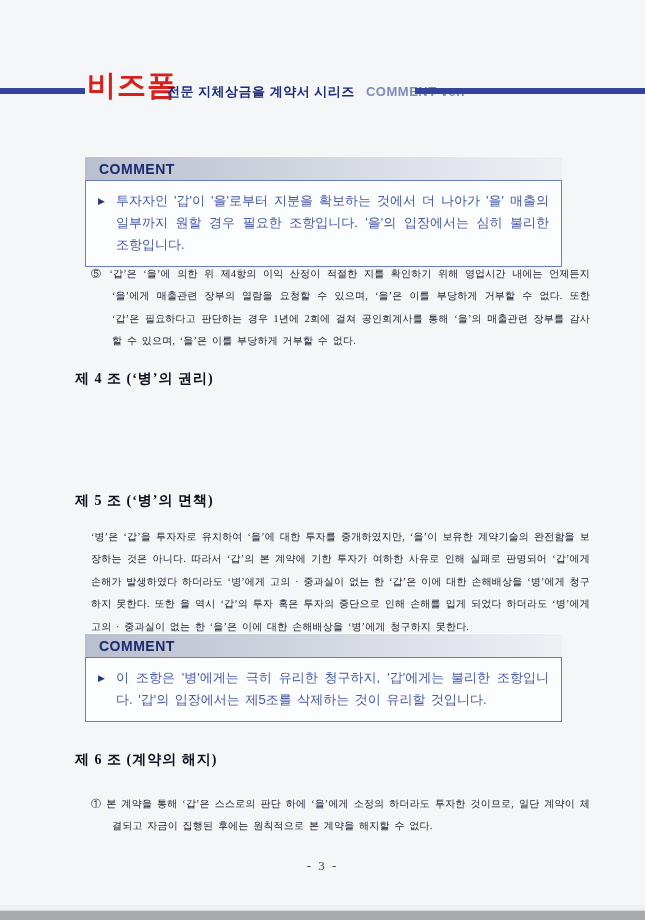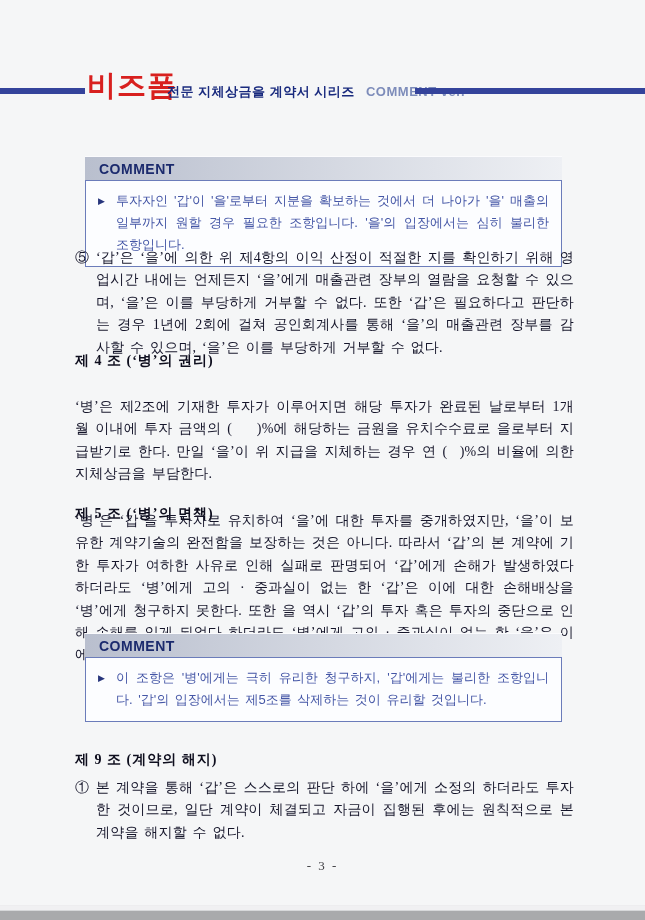--- a/index.html
+++ b/index.html
@@ -43,22 +43,22 @@
   .comment-item{
     margin:0;position:relative;padding-left:20px;
     font-size:13px;line-height:22px;color:#4456a6;
     text-align:justify;word-break:break-all;word-spacing:2px;
   }
   .comment-item .bullet{
     position:absolute;left:2px;top:0;font-size:9px;color:#27357c;
   }
   
   .para{
-    position:absolute;left:75px;width:499px;margin:0;
-    font-size:14px;line-height:22.4px;letter-spacing:0.2px;word-spacing:2px;
+    position:absolute;left:75px;width:499px;margin:16px;
+    font-size:10px;line-height:22.4px;letter-spacing:0.2px;word-spacing:2px;
     text-align:justify;word-break:break-all;white-space:pre-wrap;color:#15152a;
   }
   .hang{padding-left:21px;text-indent:-21px;box-sizing:border-box;}
   .article-title{
     position:absolute;left:75px;margin:0;
     font-size:14px;font-weight:bold;letter-spacing:1px;color:#0e0e1e;
     white-space:nowrap;
   }
   
   .page-number{
@@ -87,37 +87,36 @@
     </div>
     <div class="comment-box">
       <p class="comment-item">
         <span class="bullet">▶</span><span>투자자인 '갑'이 '을'로부터 지분을 확보하는 것에서 더 나아가 '을' 매출의 일부까지 원할 경우 필요한 조항입니다. '을'의 입장에서는 심히 불리한 조항입니다.</span>
       </p>
     </div>
   </div>
 
   <p class="para hang" style="top:247px;">⑤ ‘갑’은 ‘을’에 의한 위 제4항의 이익 산정이 적절한 지를 확인하기 위해 영업시간 내에는 언제든지 ‘을’에게 매출관련 장부의 열람을 요청할 수 있으며, ‘을’은 이를 부당하게 거부할 수 없다. 또한 ‘갑’은 필요하다고 판단하는 경우 1년에 2회에 걸쳐 공인회계사를 통해 ‘을’의 매출관련 장부를 감사할 수 있으며, ‘을’은 이를 부당하게 거부할 수 없다.</p>
 
-  <h3 class="article-title" style="top:352px;">제 4 조 (‘병’의 권리)</h3>
-  <p class="para" style="top:396px;">‘병’은 제2조에 기재한 투자가 이루어지면 해당 투자가 완료된 날로부터 1개월 이내에 투자 금액의 (    )%에 해당하는 금원을 유치수수료로 을로부터 지급받기로 한다. 만일 ‘을’이 위 지급을 지체하는 경우 연 (  )%의 비율에 의한 지체상금을 부담한다.</p>
+  <h3 class="article-title" style="top:370px;">제 4 조 (‘병’의 권리)</h3>
 
-  <h3 class="article-title" style="top:505px;">제 5 조 (‘병’의 면책)</h3>
+  <h3 class="article-title" style="top:492px;">제 5 조 (‘병’의 면책)</h3>
   <p class="para" style="top:510px;">‘병’은 ‘갑’을 투자자로 유치하여 ‘을’에 대한 투자를 중개하였지만, ‘을’이 보유한 계약기술의 완전함을 보장하는 것은 아니다. 따라서 ‘갑’의 본 계약에 기한 투자가 여하한 사유로 인해 실패로 판명되어 ‘갑’에게 손해가 발생하였다 하더라도 ‘병’에게 고의 · 중과실이 없는 한 ‘갑’은 이에 대한 손해배상을 ‘병’에게 청구하지 못한다. 또한 을 역시 ‘갑’의 투자 혹은 투자의 중단으로 인해 손해를 입게 되었다 하더라도 ‘병’에게 고의 · 중과실이 없는 한 ‘을’은 이에 대한 손해배상을 ‘병’에게 청구하지 못한다.</p>
 
   <div class="comment-block" style="top:633px;">
     <div class="comment-bar">
       <span>COMMENT</span>
     </div>
     <div class="comment-box">
       <p class="comment-item">
         <span class="bullet">▶</span><span>이 조항은 '병'에게는 극히 유리한 청구하지, '갑'에게는 불리한 조항입니다. '갑'의 입장에서는 제5조를 삭제하는 것이 유리할 것입니다.</span>
       </p>
     </div>
   </div>
 
-  <h3 class="article-title" style="top:751px;">제 9 조 (계약의 해지)</h3>
+  <h3 class="article-title" style="top:751px;">제 6 조 (계약의 해지)</h3>
   <p class="para hang" style="top:777px;">① 본 계약을 통해 ‘갑’은 스스로의 판단 하에 ‘을’에게 소정의 하더라도 투자한 것이므로, 일단 계약이 체결되고 자금이 집행된 후에는 원칙적으로 본 계약을 해지할 수 없다.</p>
 
   <div class="page-number">- 3 -</div>
   <div class="bottom-light"></div>
   <div class="bottom-strip"></div>
 
 </div>
 
 </body></html>

